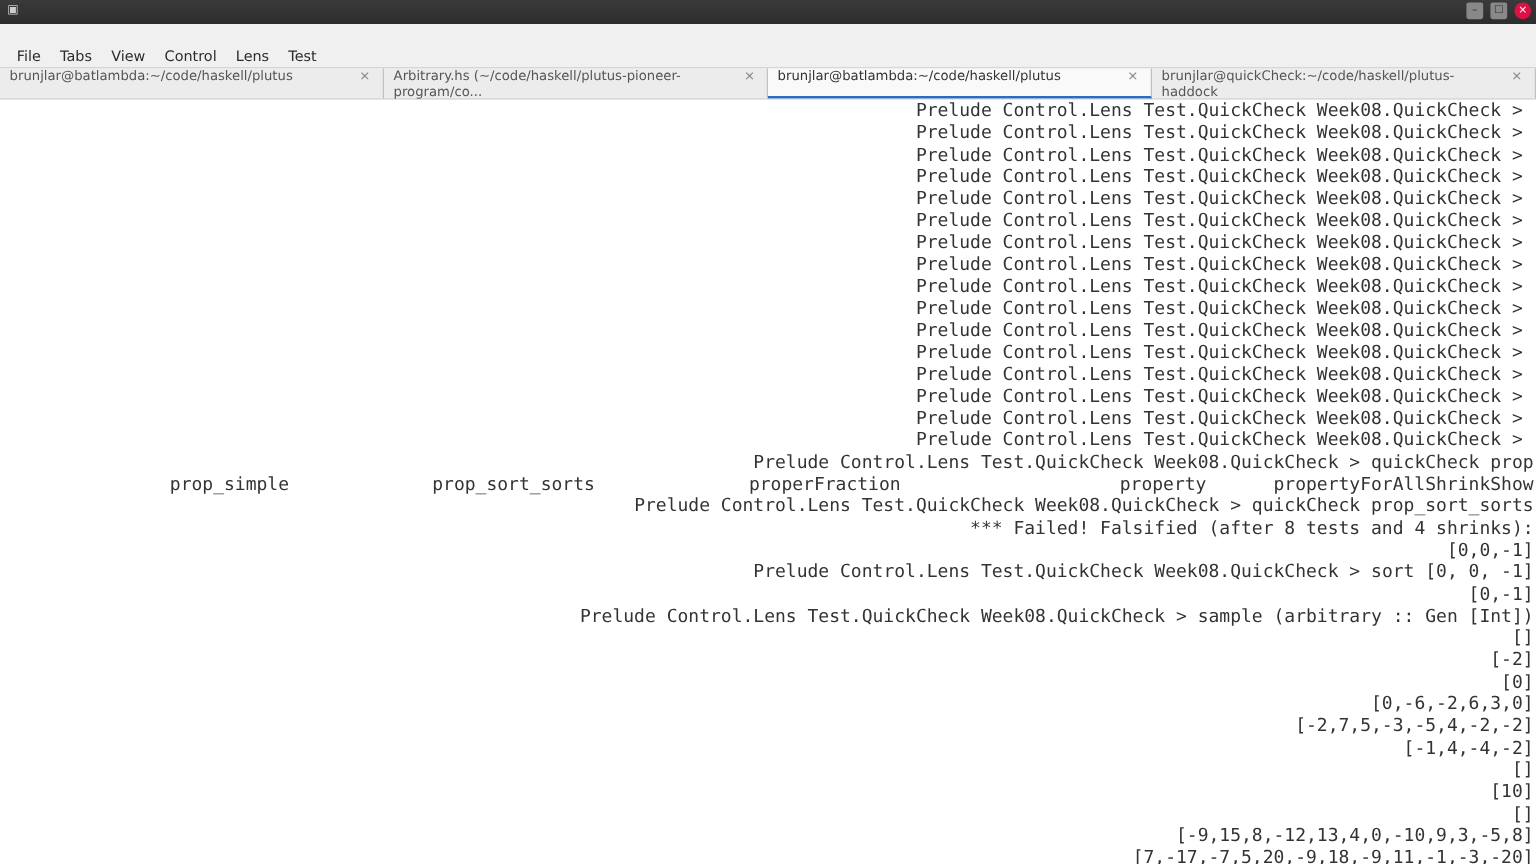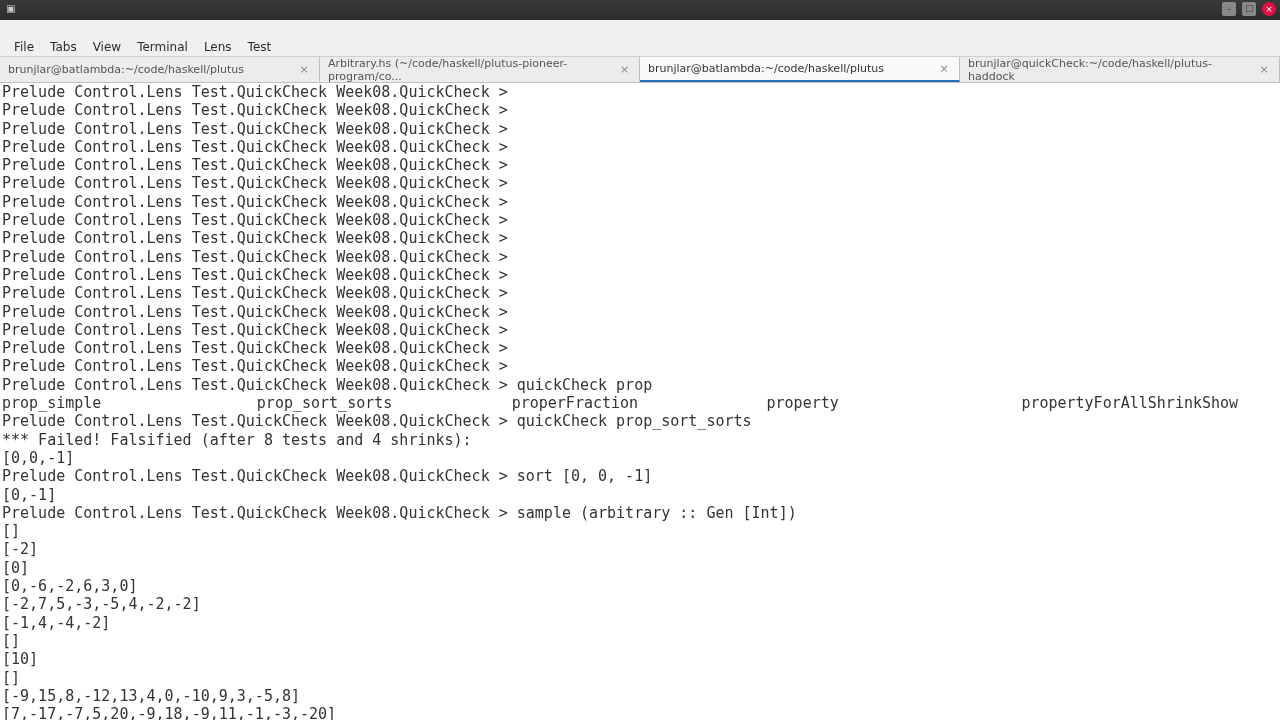--- a/index.html
+++ b/index.html
@@ -61,21 +61,20 @@
   
   .tabbar {
     height: 26px;
     background: #e5e5e5;
     display: flex;
     border-bottom: 1px solid #c0c0c0;
   }
   .tab {
     flex: 1;
     display: flex;
-    align-items: center;
     justify-content: space-between;
     padding: 0 8px;
     border-right: 1px solid #c0c0c0;
     font-size: 11px;
     color: #555;
     background: #ececec;
     cursor: pointer;
     position: relative;
   }
   .tab.active {
@@ -97,21 +96,21 @@
     background: #fff;
     color: #333;
     font-family: "DejaVu Sans Mono", "Consolas", monospace;
     font-size: 15px;
     line-height: 18.3px;
     padding: 0 2px;
     white-space: pre;
     overflow: hidden;
     position: relative;
   }
-  .term-line { white-space: pre; }
+  .term-line { white-space: pre; text-align: right; }
   .cursor {
     display: inline-block;
     width: 9px;
     height: 17px;
     background: #333;
     vertical-align: text-bottom;
   }
   .completion-row {
     display: flex;
     justify-content: flex-start;
@@ -128,21 +127,21 @@
     <div class="window-btn wb-min">–</div>
     <div class="window-btn wb-max">☐</div>
     <div class="window-btn wb-close">×</div>
   </div>
 </div>
 
 <div class="menubar">
   <span class="menu-item">File</span>
   <span class="menu-item">Tabs</span>
   <span class="menu-item">View</span>
-  <span class="menu-item">Terminal</span>
+  <span class="menu-item">Control</span>
   <span class="menu-item">Lens</span>
   <span class="menu-item">Test</span>
 </div>
 
 <div class="tabbar">
   <div class="tab">
     <span>brunjlar@batlambda:~/code/haskell/plutus</span>
     <span class="tab-close">×</span>
   </div>
   <div class="tab">

